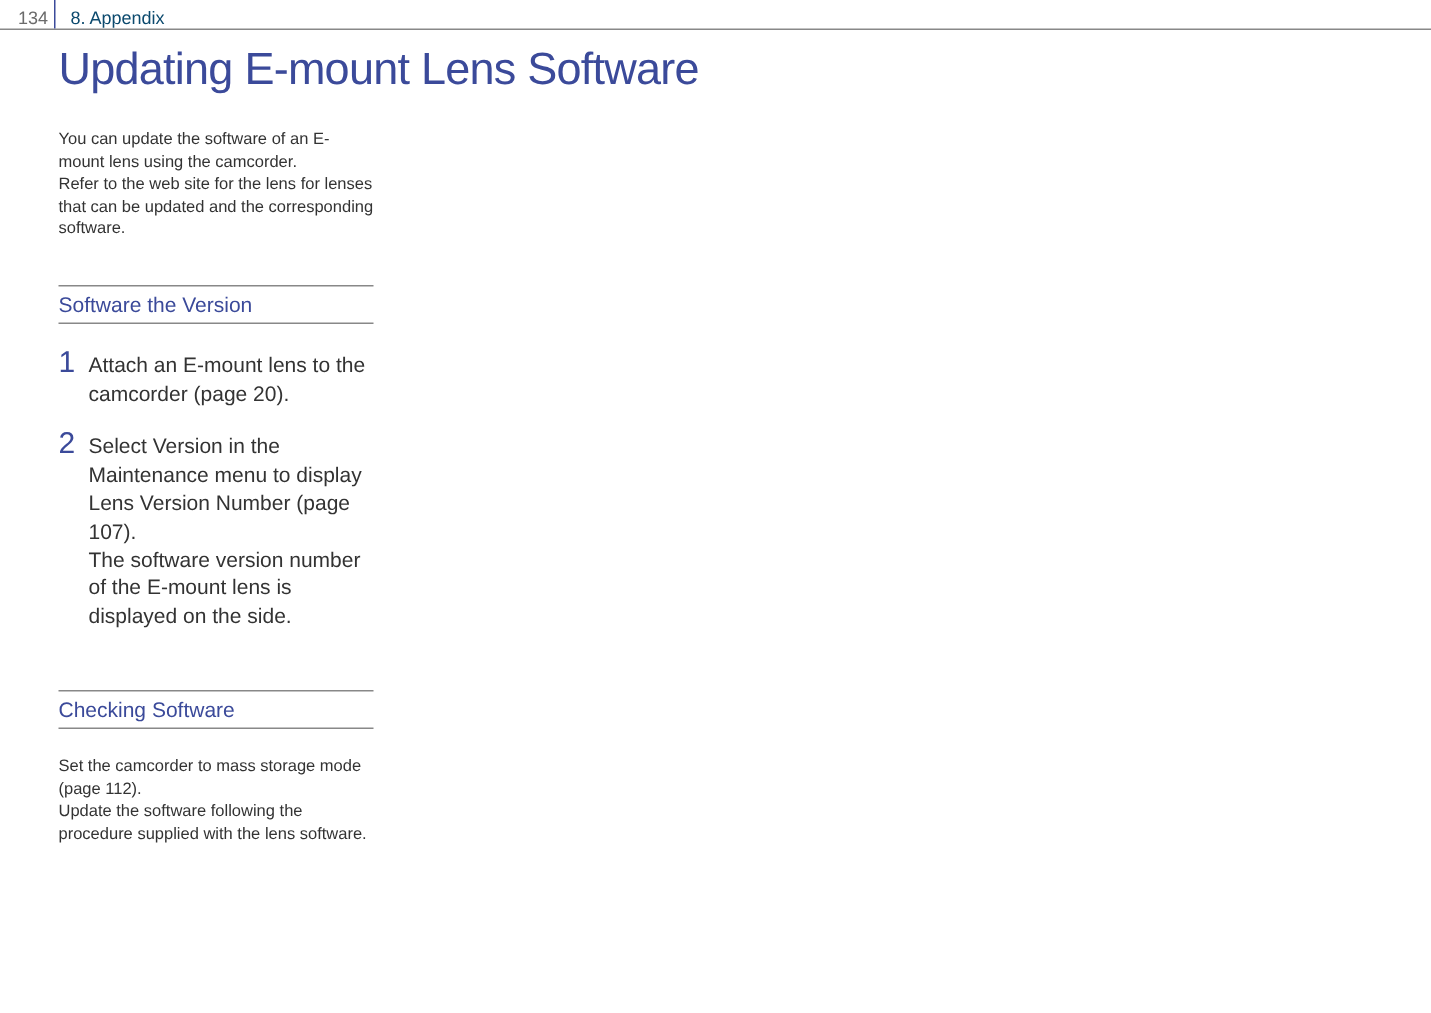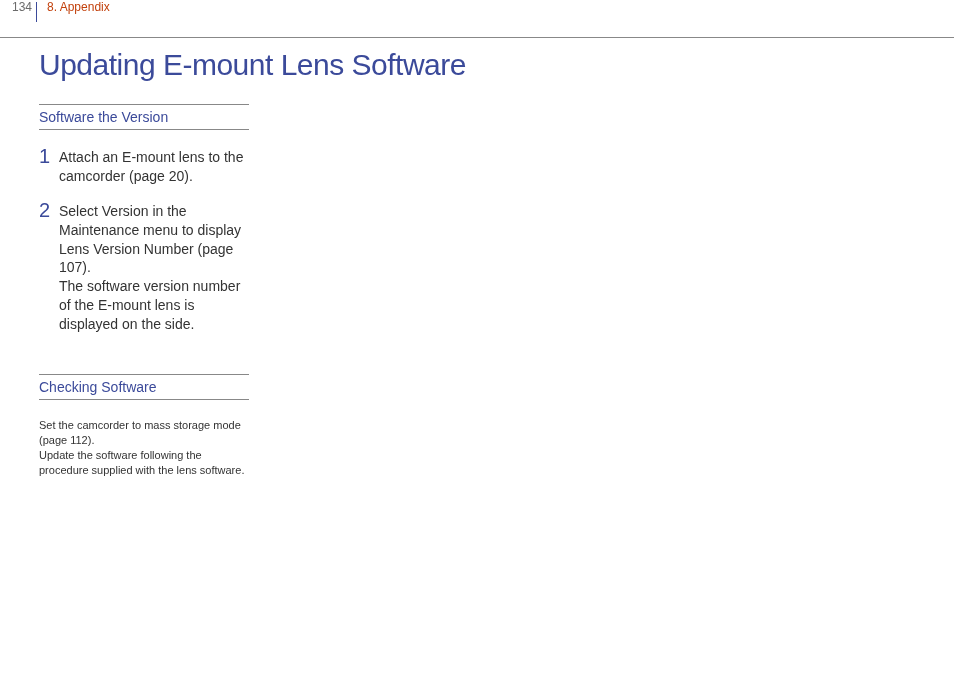--- a/index.html
+++ b/index.html
@@ -6,40 +6,40 @@
     body {
       font-family: "Segoe UI", Arial, sans-serif;
       background: #fff;
       width: 954px;
       height: 675px;
       position: relative;
       color: #333;
     }
     .header-bar {
       display: flex;
-      align-items: flex-start;
+      align-items: flex-end;
       border-bottom: 1px solid #888;
-      height: 38px;
+      height: 20px;
       padding: 0;
     }
     .page-number {
       color: #6b6b6b;
       font-size: 12px;
       padding: 0 8px 0 12px;
       width: 36px;
       text-align: right;
     }
     .header-divider {
       width: 1px;
       height: 20px;
       background: #3b4a9a;
       margin-top: 2px;
     }
     .section-label {
-      color: #c2410c;
+      color: #0c4a6e;
       font-size: 12px;
       padding-left: 10px;
     }
     .content {
       padding: 10px 0 0 39px;
     }
     .page-title {
       color: #3b4a9a;
       font-size: 30px;
       font-weight: 400;
@@ -99,20 +99,21 @@
 <div class="header-bar">
   <span class="page-number">134</span>
   <span class="header-divider"></span>
   <span class="section-label">8. Appendix</span>
 </div>
 
 <div class="content">
   <h1 class="page-title">Updating E-mount Lens Software</h1>
 
   <div class="column">
+    <p class="intro-text">You can update the software of an E-mount lens using the camcorder.<br>Refer to the web site for the lens for lenses that can be updated and the corresponding software.</p>
 
     <h2 class="subsection-heading">Software the Version</h2>
 
     <div class="step">
       <span class="step-number">1</span>
       <span class="step-text">Attach an E-mount lens to the camcorder (page 20).</span>
     </div>
 
     <div class="step">
       <span class="step-number">2</span>

